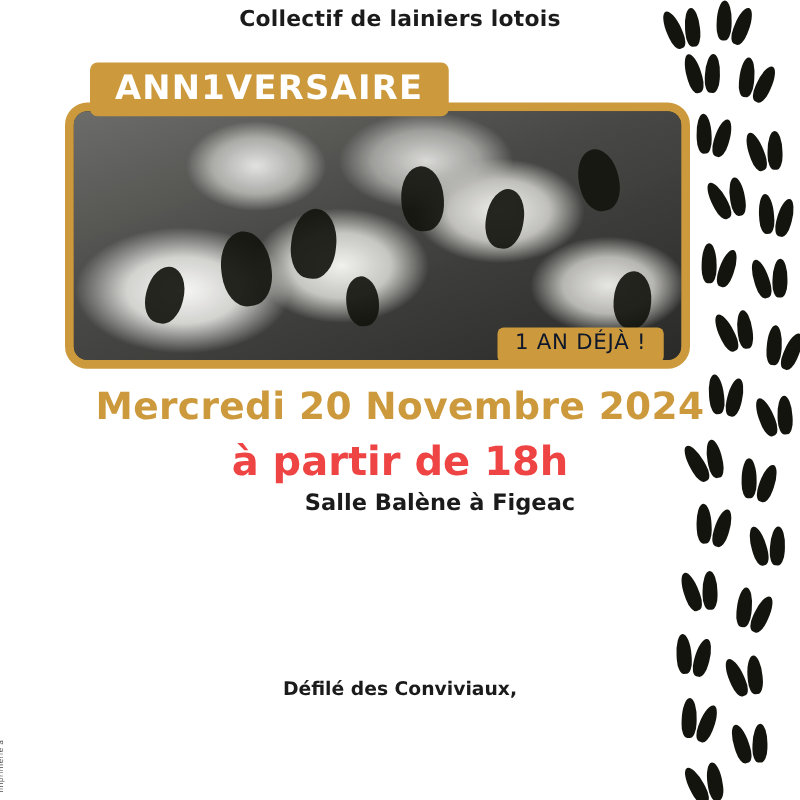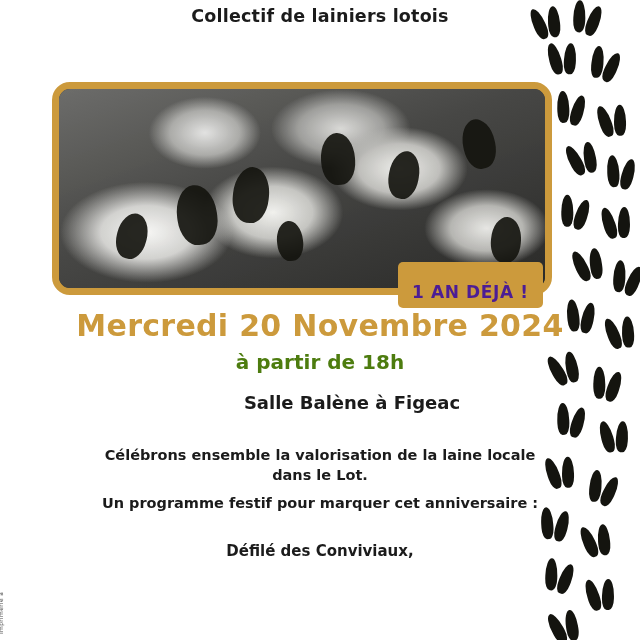--- a/index.html
+++ b/index.html
@@ -92,25 +92,25 @@
     border-radius: 6px;
     line-height: 1;
   }
 
   
   .badge-oneyear {
     position: absolute;
     left: 398px;
     top: 262px;
     background: #cc9a3c;
-    color: #4c1d95;
+    color: #0f172a;
     font-size: 17px;
-    font-weight: 700;
+    font-weight: 400;
     letter-spacing: 0.6px;
-    padding: 22px 14px 7px 14px;
+    padding: 4px 14px 7px 14px;
     border-radius: 5px;
     line-height: 1;
   }
 
   
   .date-line {
     position: absolute;
     top: 308px;
     left: 0;
     width: 640px;
@@ -119,22 +119,22 @@
     font-size: 30px;
     font-weight: 700;
     letter-spacing: 0.3px;
   }
   .time-line {
     position: absolute;
     top: 350px;
     left: 0;
     width: 640px;
     text-align: center;
-    color: #4d7c0f;
-    font-size: 20px;
+    color: #ef4444;
+    font-size: 32px;
     font-weight: 700;
   }
   .venue-line {
     position: absolute;
     top: 392px;
     left: 0;
     width: 640px;
     text-align: center;
     color: #1b1b1b;
     font-size: 18px;
@@ -215,35 +215,30 @@
     <span class="face f1"></span>
     <span class="face f2"></span>
     <span class="face f3"></span>
     <span class="face f4"></span>
     <span class="face f5"></span>
     <span class="face f6"></span>
     <span class="face f7"></span>
     <span class="face f8"></span>
   </div>
 
+  <div class="badge-anniversaire">ANN1VERSAIRE</div>
 
   <div class="badge-oneyear">1 AN DÉJÀ !</div>
 
   <div class="date-line">Mercredi 20 Novembre 2024</div>
 
   <div class="time-line">à partir de 18h</div>
 
   <div class="venue-line">Salle Balène à Figeac</div>
 
-  <div class="body-block">
-    <div>Célébrons ensemble la valorisation de la laine locale</div>
-    <div>dans le Lot.</div>
-    <div class="spacer"></div>
-    <div>Un programme festif pour marquer cet anniversaire :</div>
-  </div>
 
   <div class="program-block">
     <div>Défilé des Conviviaux,</div>
   </div>
 
   <div class="prints">
     <div class="print" style="left: 12px;  top: 6px;   transform: rotate(-14deg);">
         <span class="toe l"></span>
         <span class="toe r"></span>
       </div>

